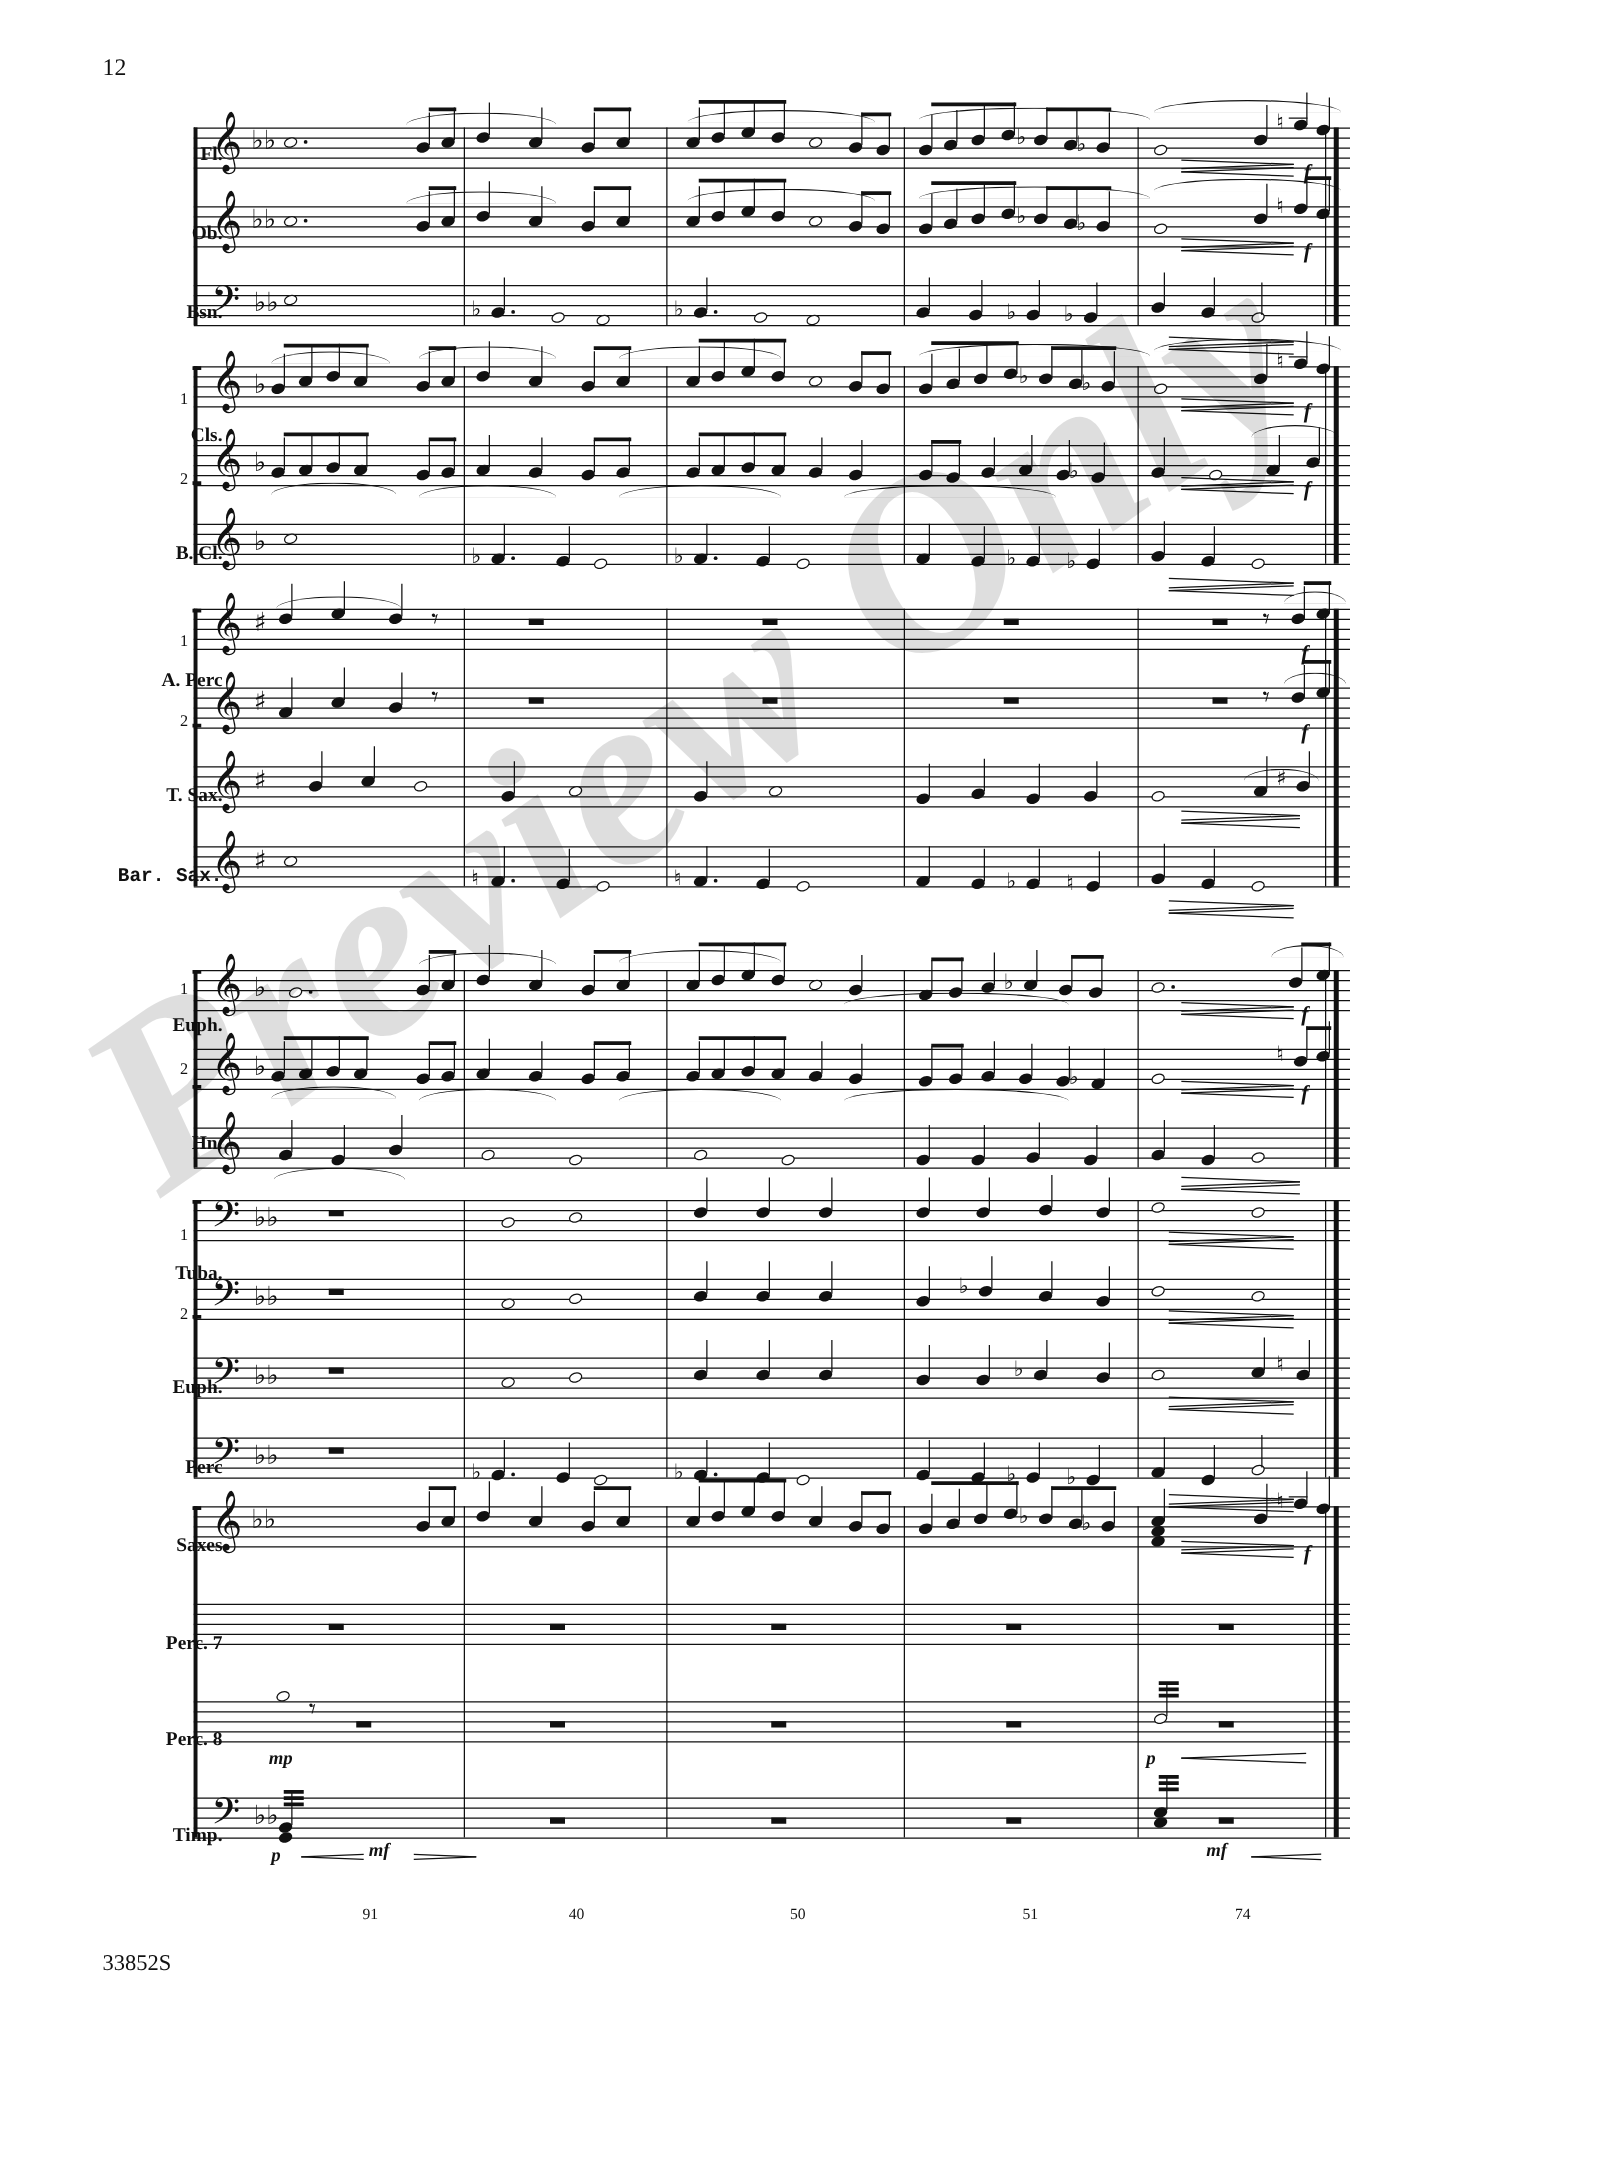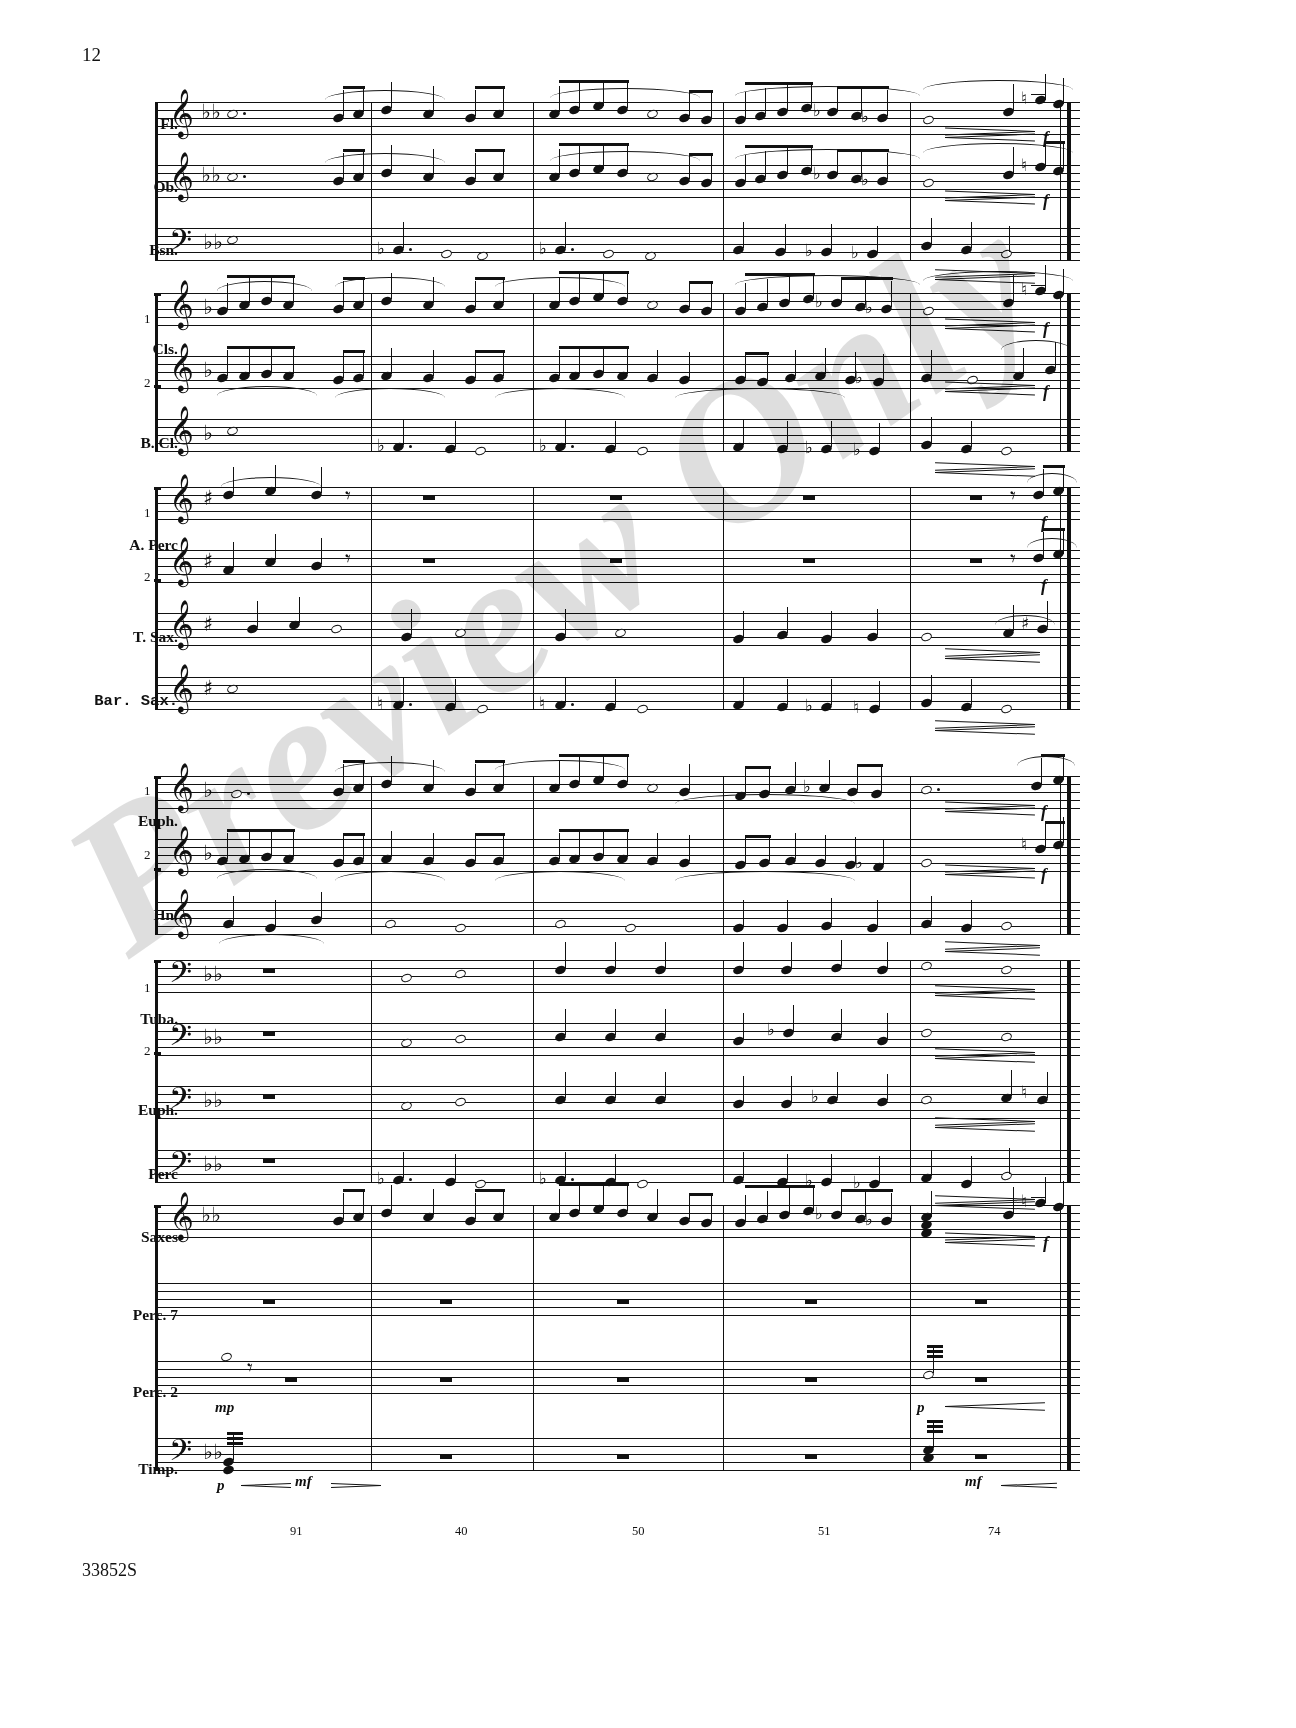--- a/index.html
+++ b/index.html
@@ -1223,21 +1223,21 @@
     <div class="iname" style="top:906px;">Hn.</div>
 
     <div class="iname" style="top:1010px;">Tuba.</div>
     <div class="divnum" style="top:980px;">1</div>
     <div class="divnum" style="top:1043px;">2</div>
     <div class="iname" style="top:1101px;">Euph.</div>
     <div class="iname" style="top:1165px;">Perc</div>
 
     <div class="iname" style="top:1228px;">Saxes</div>
     <div class="iname" style="top:1306px;">Perc. 7</div>
-    <div class="iname" style="top:1383px;">Perc. 2</div>
+    <div class="iname" style="top:1383px;">Perc. 8</div>
     <div class="iname" style="top:1460px;">Timp.</div>
 
     <div class="measnum" style="left:290px;top:1524px;">91</div>
     <div class="measnum" style="left:455px;top:1524px;">40</div>
     <div class="measnum" style="left:632px;top:1524px;">50</div>
     <div class="measnum" style="left:818px;top:1524px;">51</div>
     <div class="measnum" style="left:988px;top:1524px;">74</div>
 
   </div>
 

